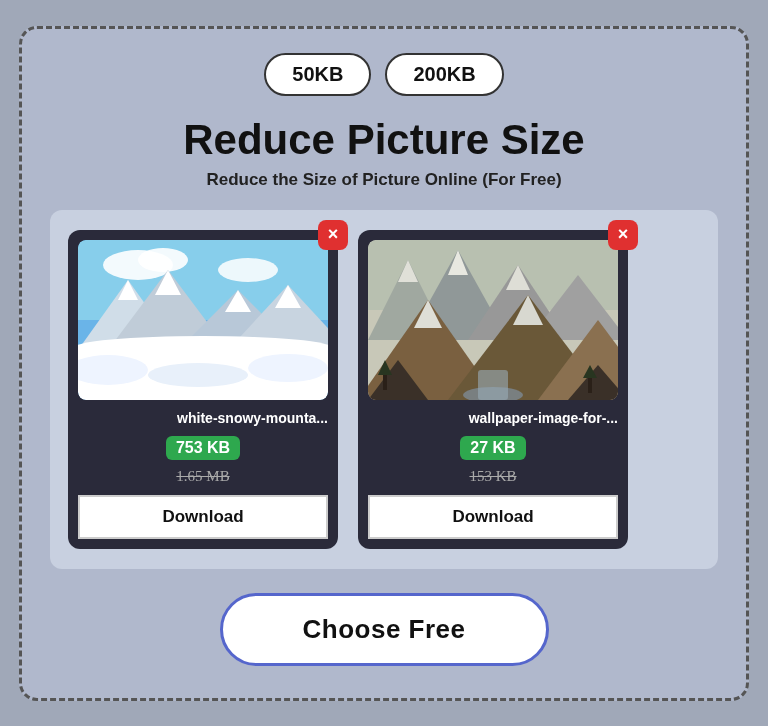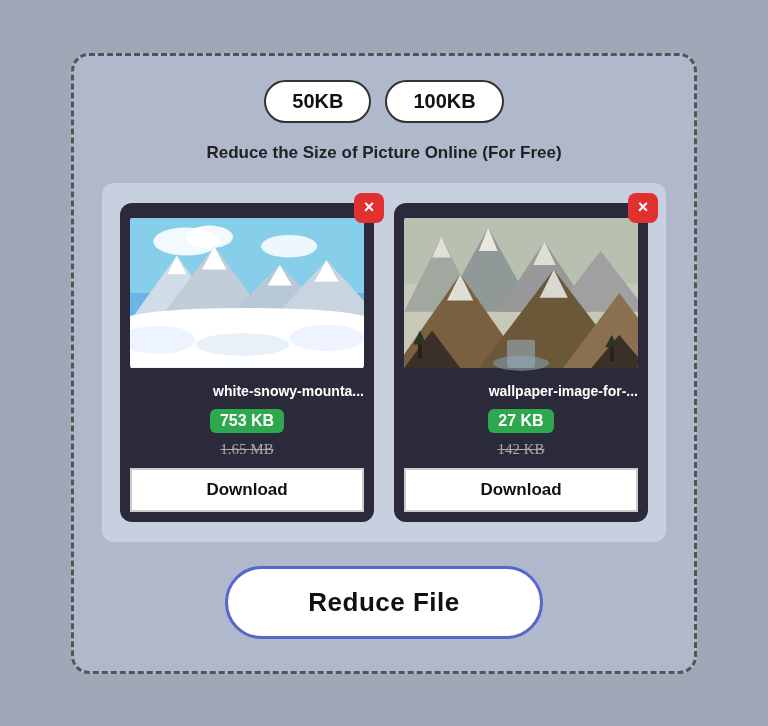--- a/index.html
+++ b/index.html
@@ -7,21 +7,21 @@
     body {
       background: #a0a8b8;
       display: flex;
       align-items: center;
       justify-content: center;
       min-height: 100vh;
       font-family: 'Arial', sans-serif;
     }
 
     .main-container {
-      width: 626px;
+      width: 730px;
       background: #b0b8cc;
       border: 3px dashed #555;
       border-radius: 18px;
       padding: 24px 28px 32px;
       display: flex;
       flex-direction: column;
       align-items: center;
       gap: 0;
     }
 
@@ -192,23 +192,24 @@
       display: block;
     }
   </style>
 </head>
 <body>
 
 <div class="main-container">
 
   <div class="size-buttons">
     <button class="size-btn">50KB</button>
-    <button class="size-btn">100KB</button>
+    <button class="size-btn">200KB</button>
   </div>
 
+  <h1 class="main-title">Reduce Picture Size</h1>
   <p class="sub-title">Reduce the Size of Picture Online (For Free)</p>
 
   <div class="cards-area">
 
     <div class="image-card">
       <button class="close-btn">×</button>
       <div class="img-snow">
         <svg class="snow-scene" viewBox="0 0 250 160" xmlns="http://www.w3.org/2000/svg">
 
           <rect width="250" height="160" fill="#6ab4e8"></rect>
@@ -276,22 +277,22 @@
 
           <rect x="15" y="130" width="4" height="20" fill="#2a2018"></rect>
           <polygon points="17,120 10,135 24,135" fill="#283520"></polygon>
           <rect x="220" y="135" width="4" height="18" fill="#2a2018"></rect>
           <polygon points="222,125 215,138 229,138" fill="#283520"></polygon>
         </svg>
       </div>
       <div class="card-filename">wallpaper-image-for-...</div>
       <div class="card-size-row">
         <span class="size-badge">27 KB</span>
-        <span class="size-original">142 KB</span>
+        <span class="size-original">153 KB</span>
       </div>
       <button class="download-btn">Download</button>
     </div>
 
   </div>
 
-  <button class="choose-file-btn">Reduce File</button>
+  <button class="choose-file-btn">Choose Free</button>
 
 </div>
 
 </body></html>

